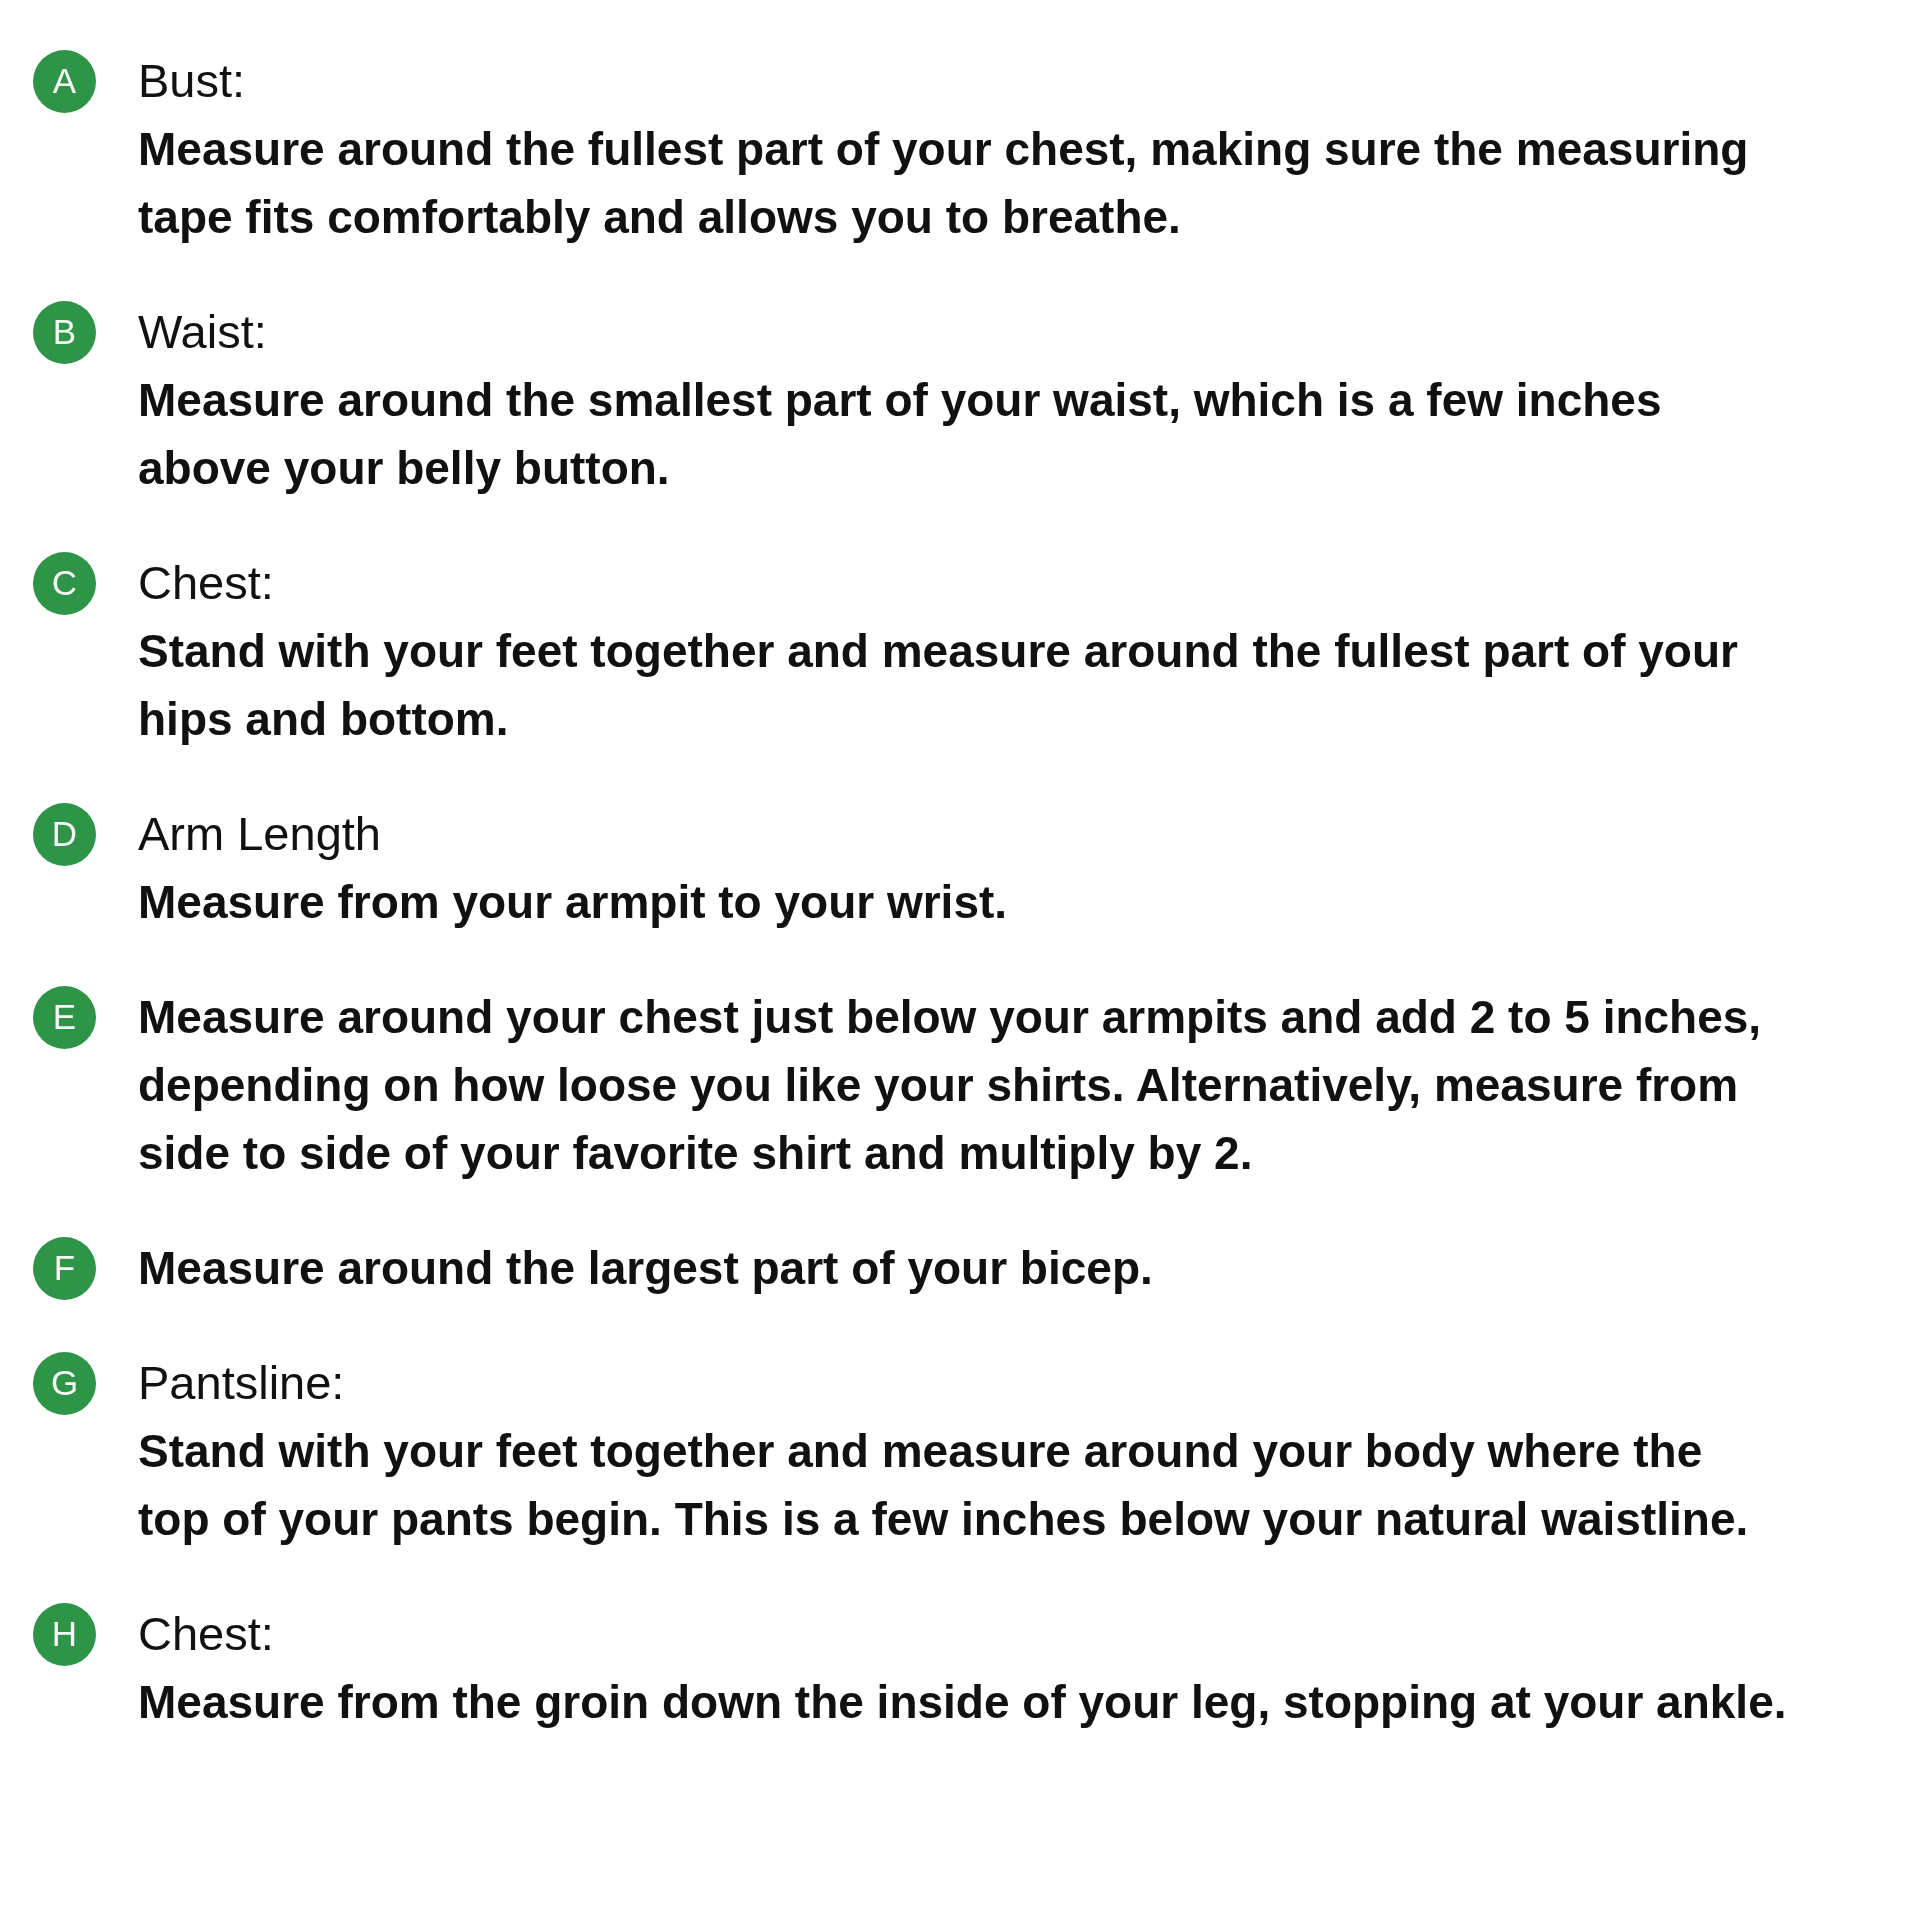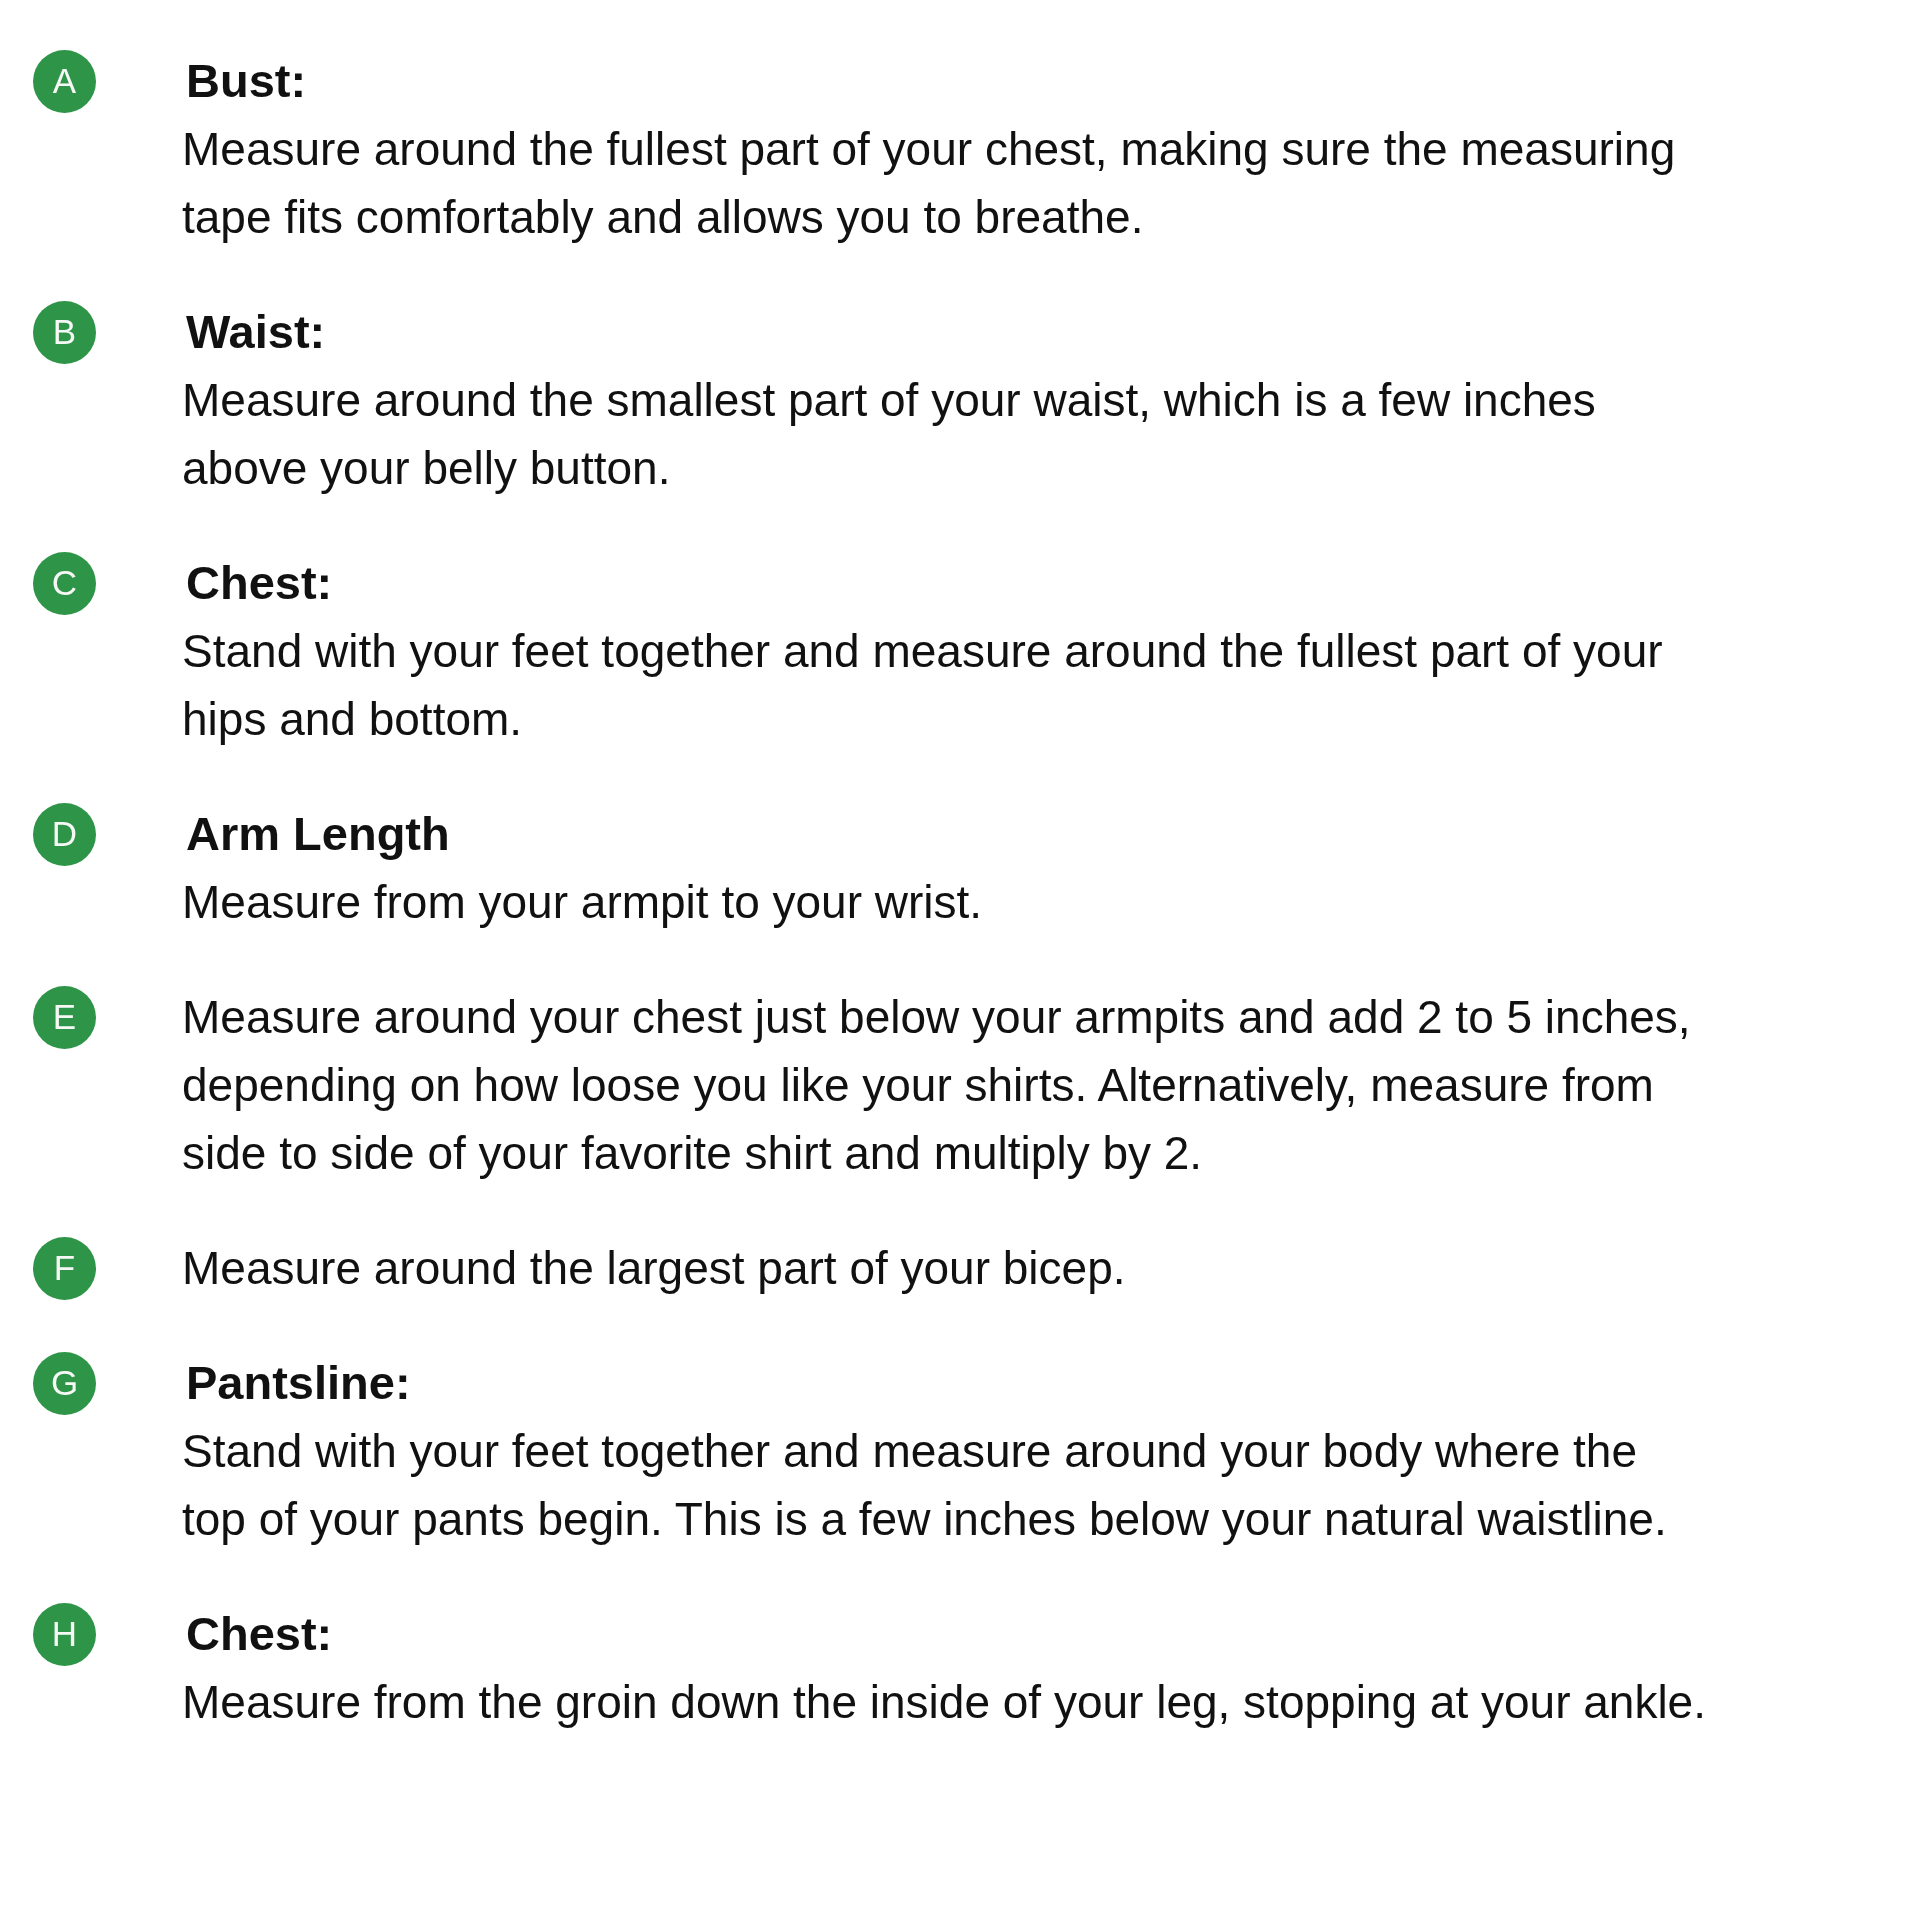--- a/index.html
+++ b/index.html
@@ -43,31 +43,29 @@
     font-weight:400;
     line-height:1;
     transform:translateY(-0.8px);
   }
   .content{
     width:1720px;
     font-size:46px;
     line-height:68px;
   }
   .title{
-    font-weight:700;
+    font-weight:400;
     font-size:47px;
     line-height:68px;
     color:var(--text-black);
-    margin-left:48px;
   }
   .desc{
-    font-weight:400;
+    font-weight:700;
     white-space:pre-line;
     color:var(--text-black);
-    margin-left:44px;
   }
 </style>
 </head>
 <body>
 
 <div class="page">
 
   <div class="item">
     <div class="badge">
       <span class="badge-letter">A</span>

